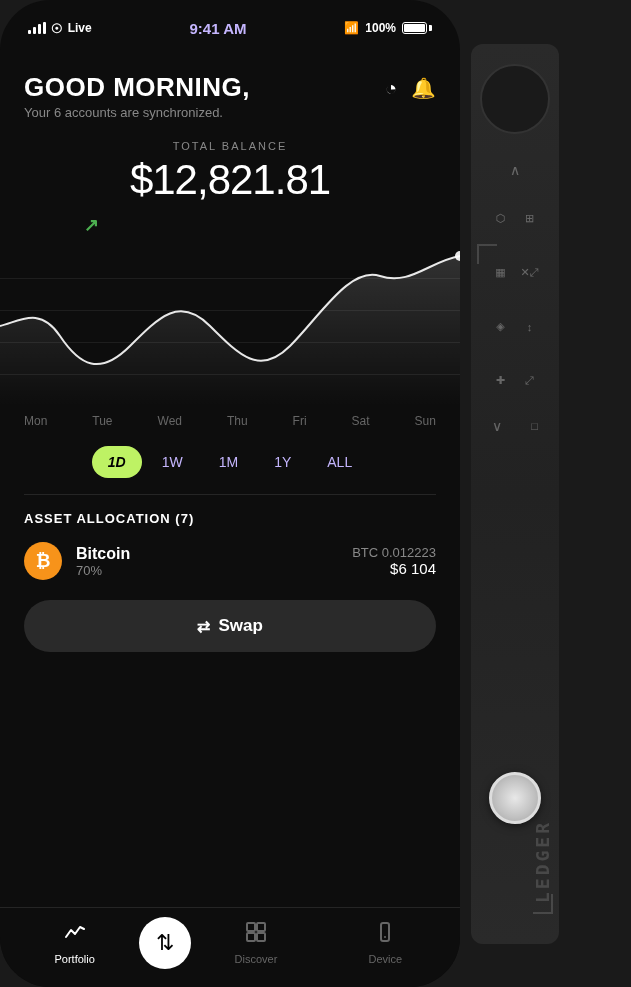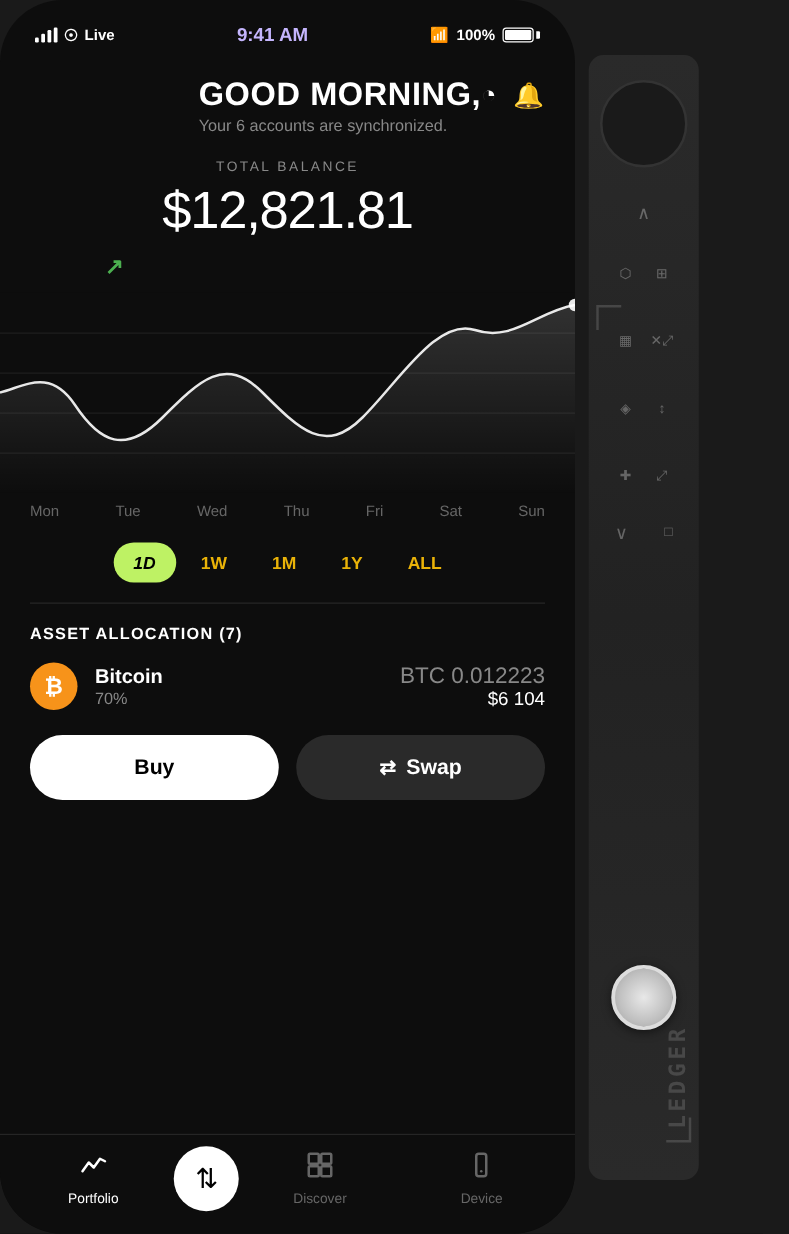--- a/index.html
+++ b/index.html
@@ -103,24 +103,24 @@
       padding: 8px 24px 0;
       height: calc(987px - 44px - 80px);
       overflow-y: auto;
       scrollbar-width: none;
     }
     .phone-content::-webkit-scrollbar { display: none; }
 
     
     .header {
       display: flex;
-      justify-content: flex-end;
+      justify-content: space-between;
       align-items: flex-start;
       margin-bottom: 4px;
-      margin-top: 8px;
+      margin-top: 20px;
     }
     .greeting h1 {
       font-size: 26px;
       font-weight: 700;
       color: #fff;
       letter-spacing: 0.5px;
     }
     .greeting p {
       font-size: 13px;
       color: #888;
@@ -214,23 +214,23 @@
       display: flex;
       justify-content: center;
       gap: 4px;
       margin: 10px 0 16px;
     }
     .period-btn {
       padding: 8px 16px;
       border-radius: 20px;
       border: none;
       background: transparent;
-      color: #eab308;
+      color: #c4b5fd;
       font-size: 14px;
-      font-weight: 700;
+      font-weight: 400;
       cursor: pointer;
     }
     .period-btn.active {
       background: #bef264;
       color: #000;
       font-weight: 700;
       font-style: italic;
     }
 
     
@@ -281,21 +281,21 @@
       color: #fff;
     }
     .asset-pct {
       font-size: 13px;
       color: #888;
     }
     .asset-right {
       text-align: right;
     }
     .asset-amount {
-      font-size: 18px;
+      font-size: 13px;
       color: #888;
     }
     .asset-value {
       font-size: 15px;
       color: #fff;
       font-weight: 500;
     }
 
     
     .action-buttons {
@@ -573,21 +573,20 @@
           <div class="asset-pct">70%</div>
         </div>
       </div>
       <div class="asset-right">
         <div class="asset-amount">BTC 0.012223</div>
         <div class="asset-value">$6 104</div>
       </div>
     </div>
 
     <div class="action-buttons">
-      <button class="btn-action btn-buy">Buy</button>
       <button class="btn-action btn-swap">
         <span class="swap-icon">⇄</span>
         <span>Swap</span>
       </button>
     </div>
 
   </div>
 
   <div class="bottom-nav">
     <div class="nav-item">

